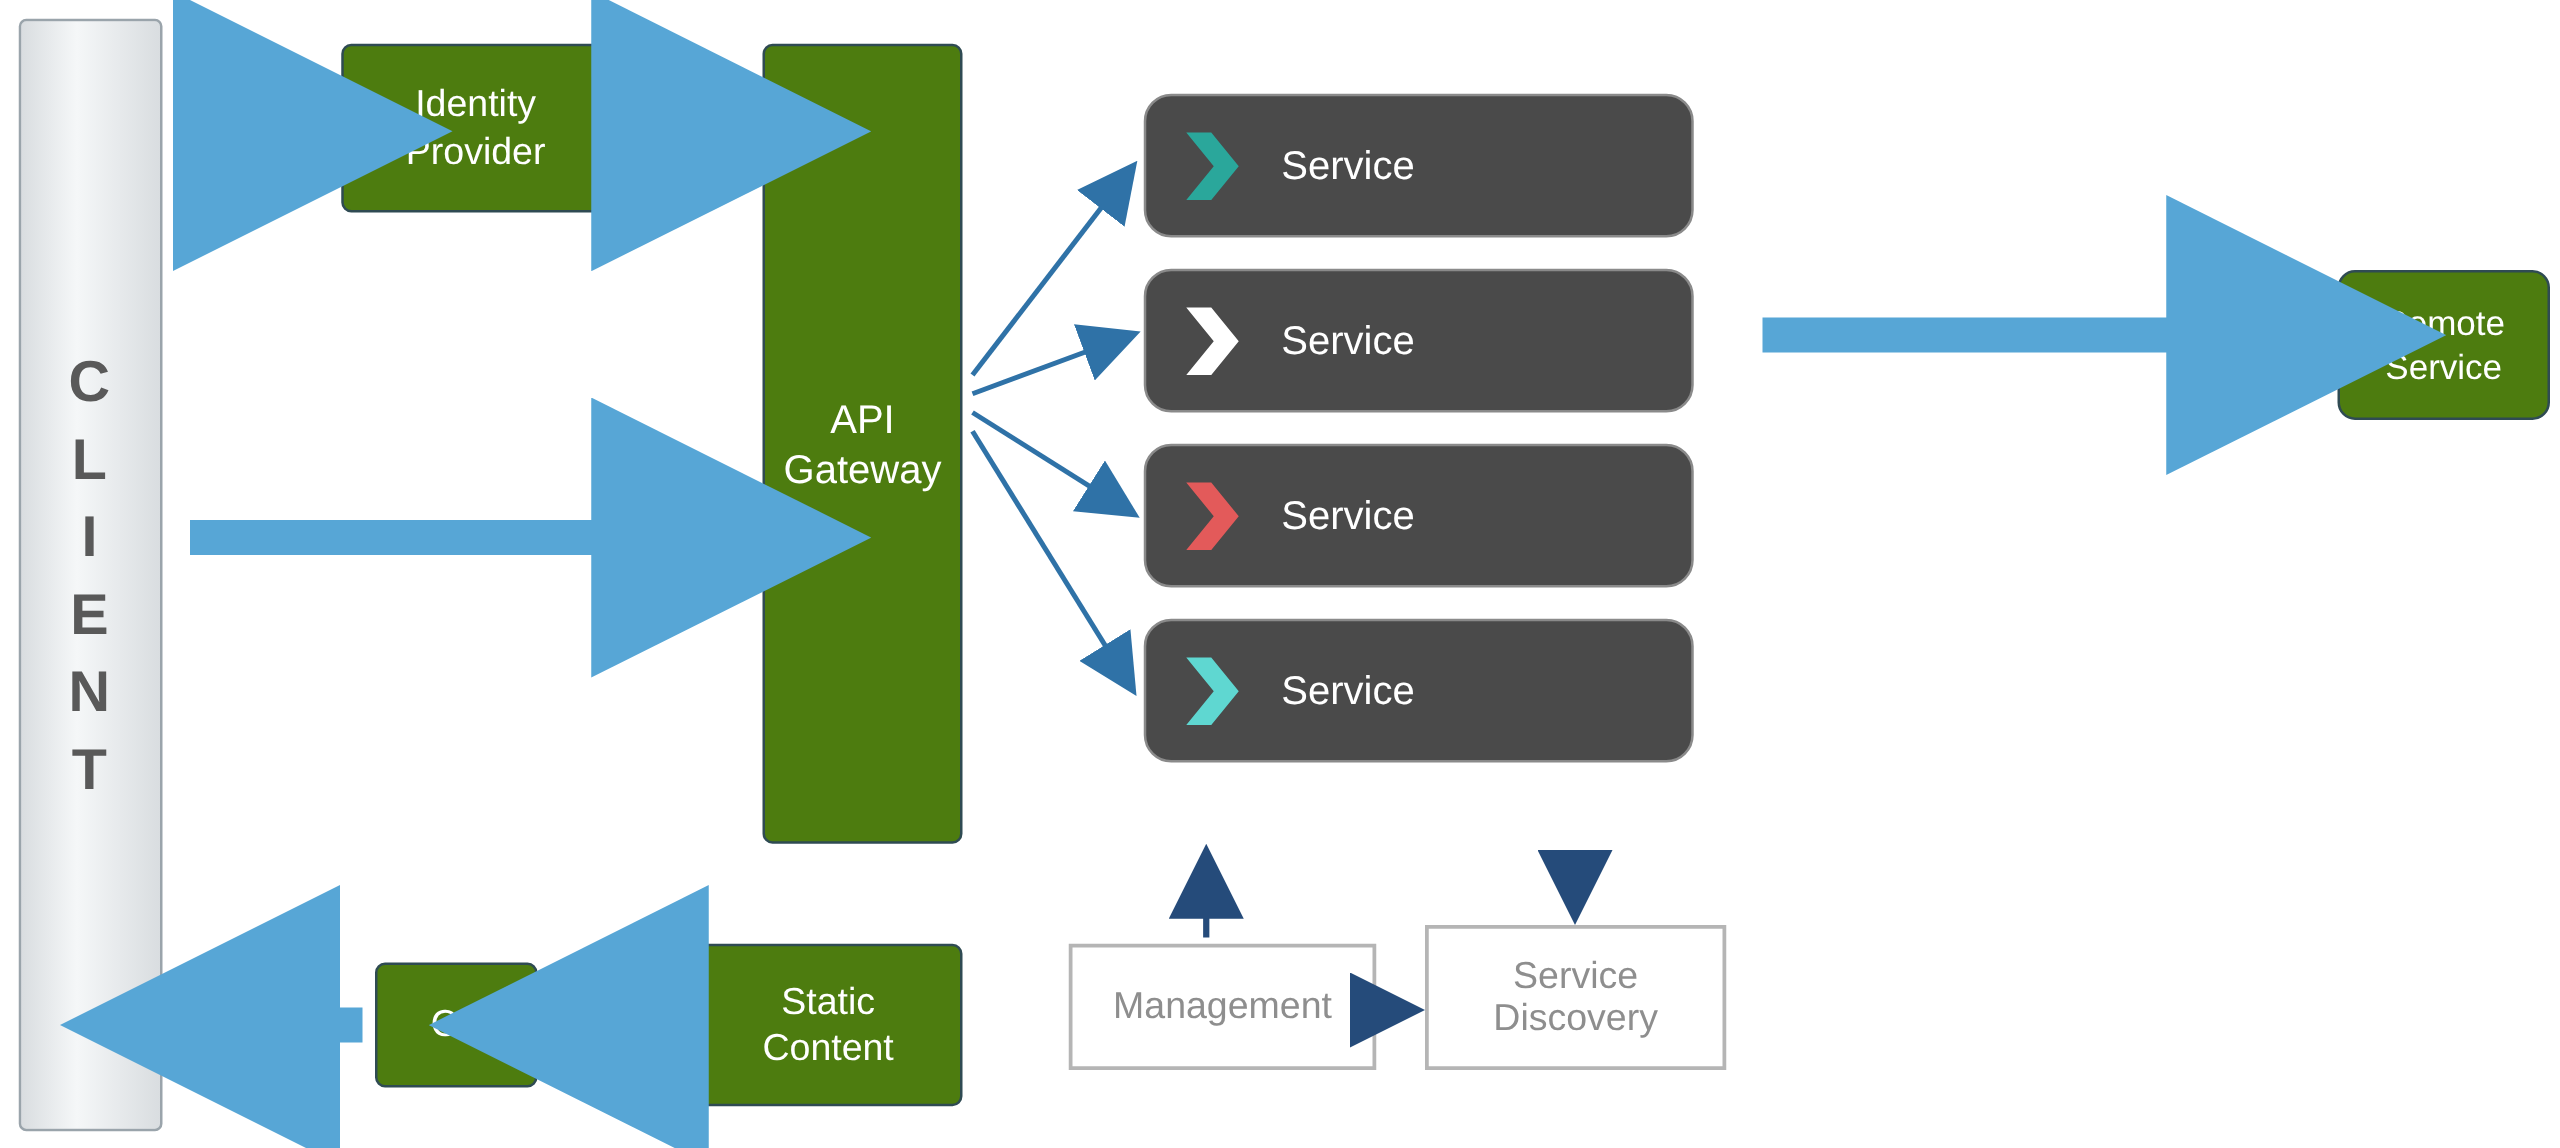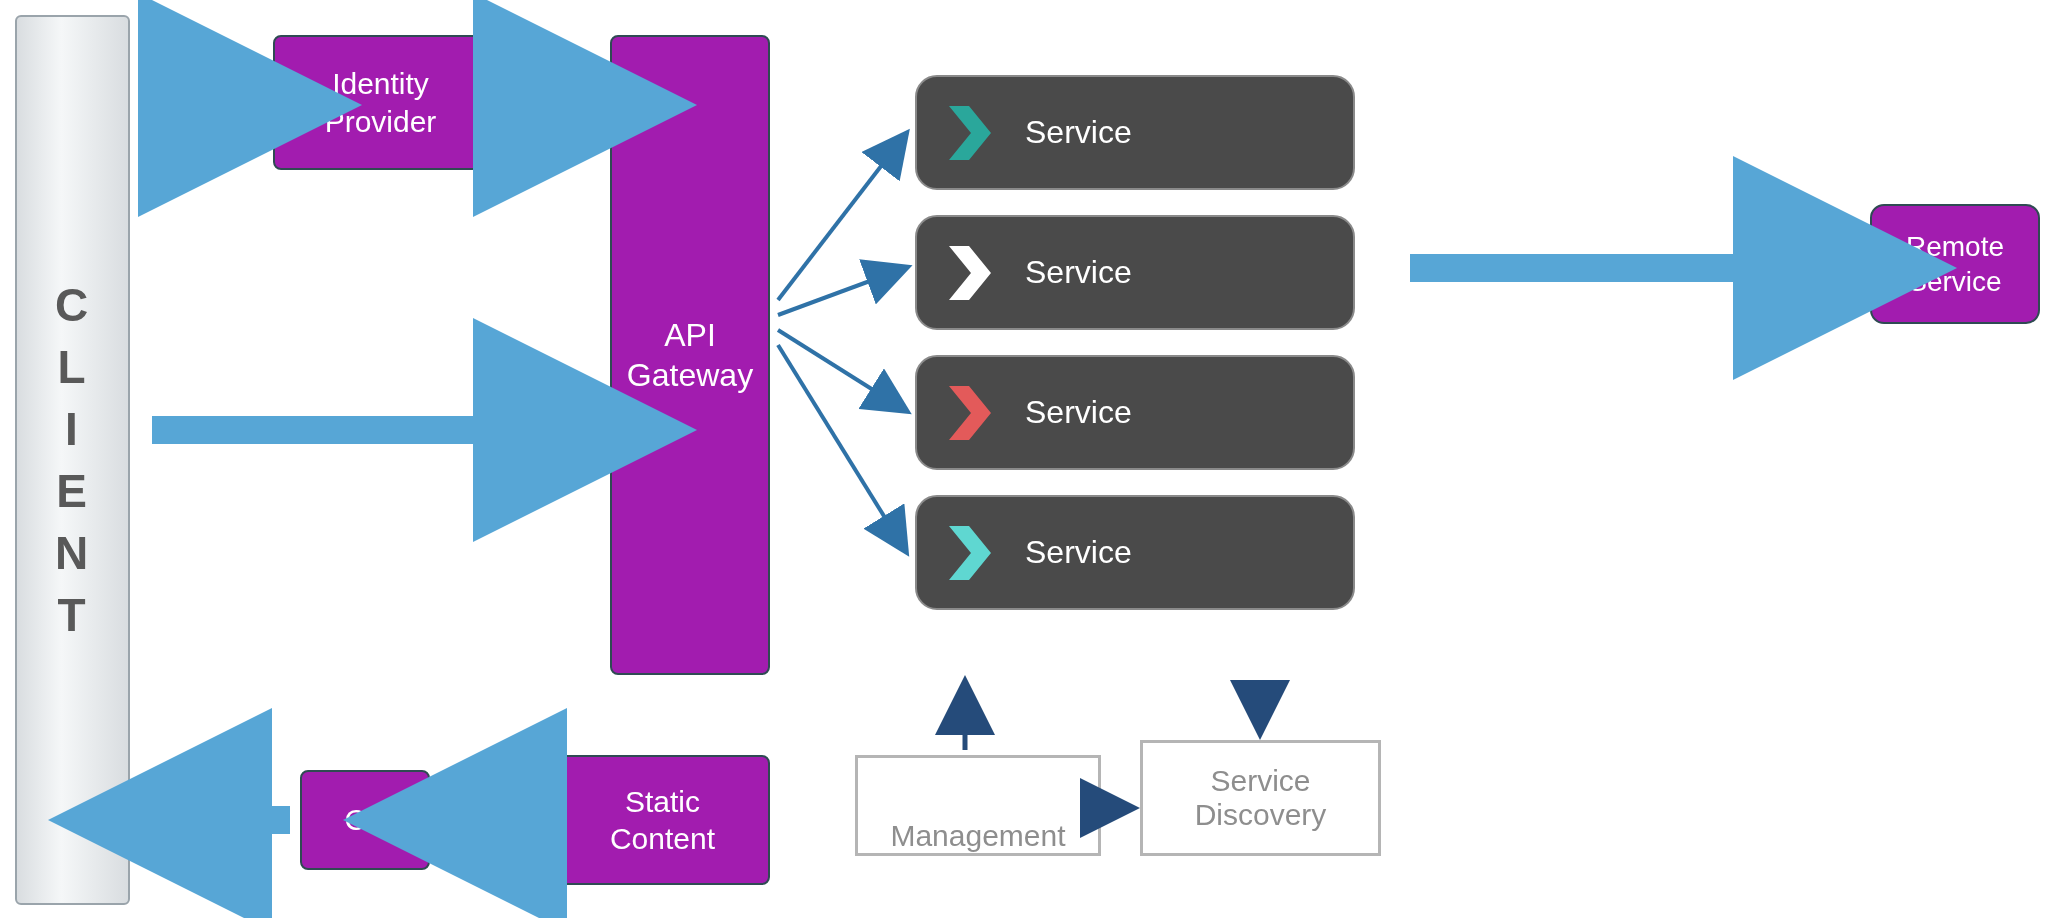--- a/index.html
+++ b/index.html
@@ -34,29 +34,29 @@
     border-radius: 6px;
     color: #595959;
     font-weight: 600;
     font-size: 46px;
     flex-direction: column;
     letter-spacing: 2px;
   }
   .client span { display:block; line-height:1.35; }
 
   .teal-box {
-    background: #a21caf;
+    background: #4d7c0f;
     border: 2px solid #2f4b53;
     border-radius: 8px;
   }
   .idp   { left: 273px; top: 35px;  width: 215px; height: 135px; }
   .api   { left: 610px; top: 35px;  width: 160px; height: 640px; font-size: 32px; }
   .static{ left: 555px; top: 755px; width: 215px; height: 130px; }
   .cdn   { left: 300px; top: 770px; width: 130px; height: 100px; padding-left: 24px; }
-  .remote{ left: 1870px; top: 204px; width: 170px; height: 120px; border-radius:14px; font-size:28px; }
+  .remote{ left: 1870px; top: 216px; width: 170px; height: 120px; border-radius:14px; font-size:28px; }
 
   
   .micro-container {
     left: 870px; top: 10px; width: 530px; height: 660px;
     border: 4px dashed #b0b0b0;
     border-style: dashed;
     border-width: 4px;
     border-radius: 2px;
     background: transparent;
     color: #2f90c4;
@@ -97,21 +97,21 @@
   
   .ghost {
     position: absolute;
     border: 3px solid #b5b5b5;
     background: transparent;
     color: #8e8e8e;
     font-size: 30px;
     display:flex; align-items:center; justify-content:center; text-align:center;
     line-height:1.15;
   }
-  .mgmt { left: 855px; top: 755px; width: 240px; height: 95px; align-items: flex-end; }
+  .mgmt { left: 855px; top: 755px; width: 240px; height: 95px; }
   .disc { left: 1140px; top: 740px; width: 235px; height: 110px; }
 
   svg.arrow { position:absolute; overflow:visible; }
 </style>
 </head>
 <body>
 
 <div class="canvas">
 
   <div class="box client">

